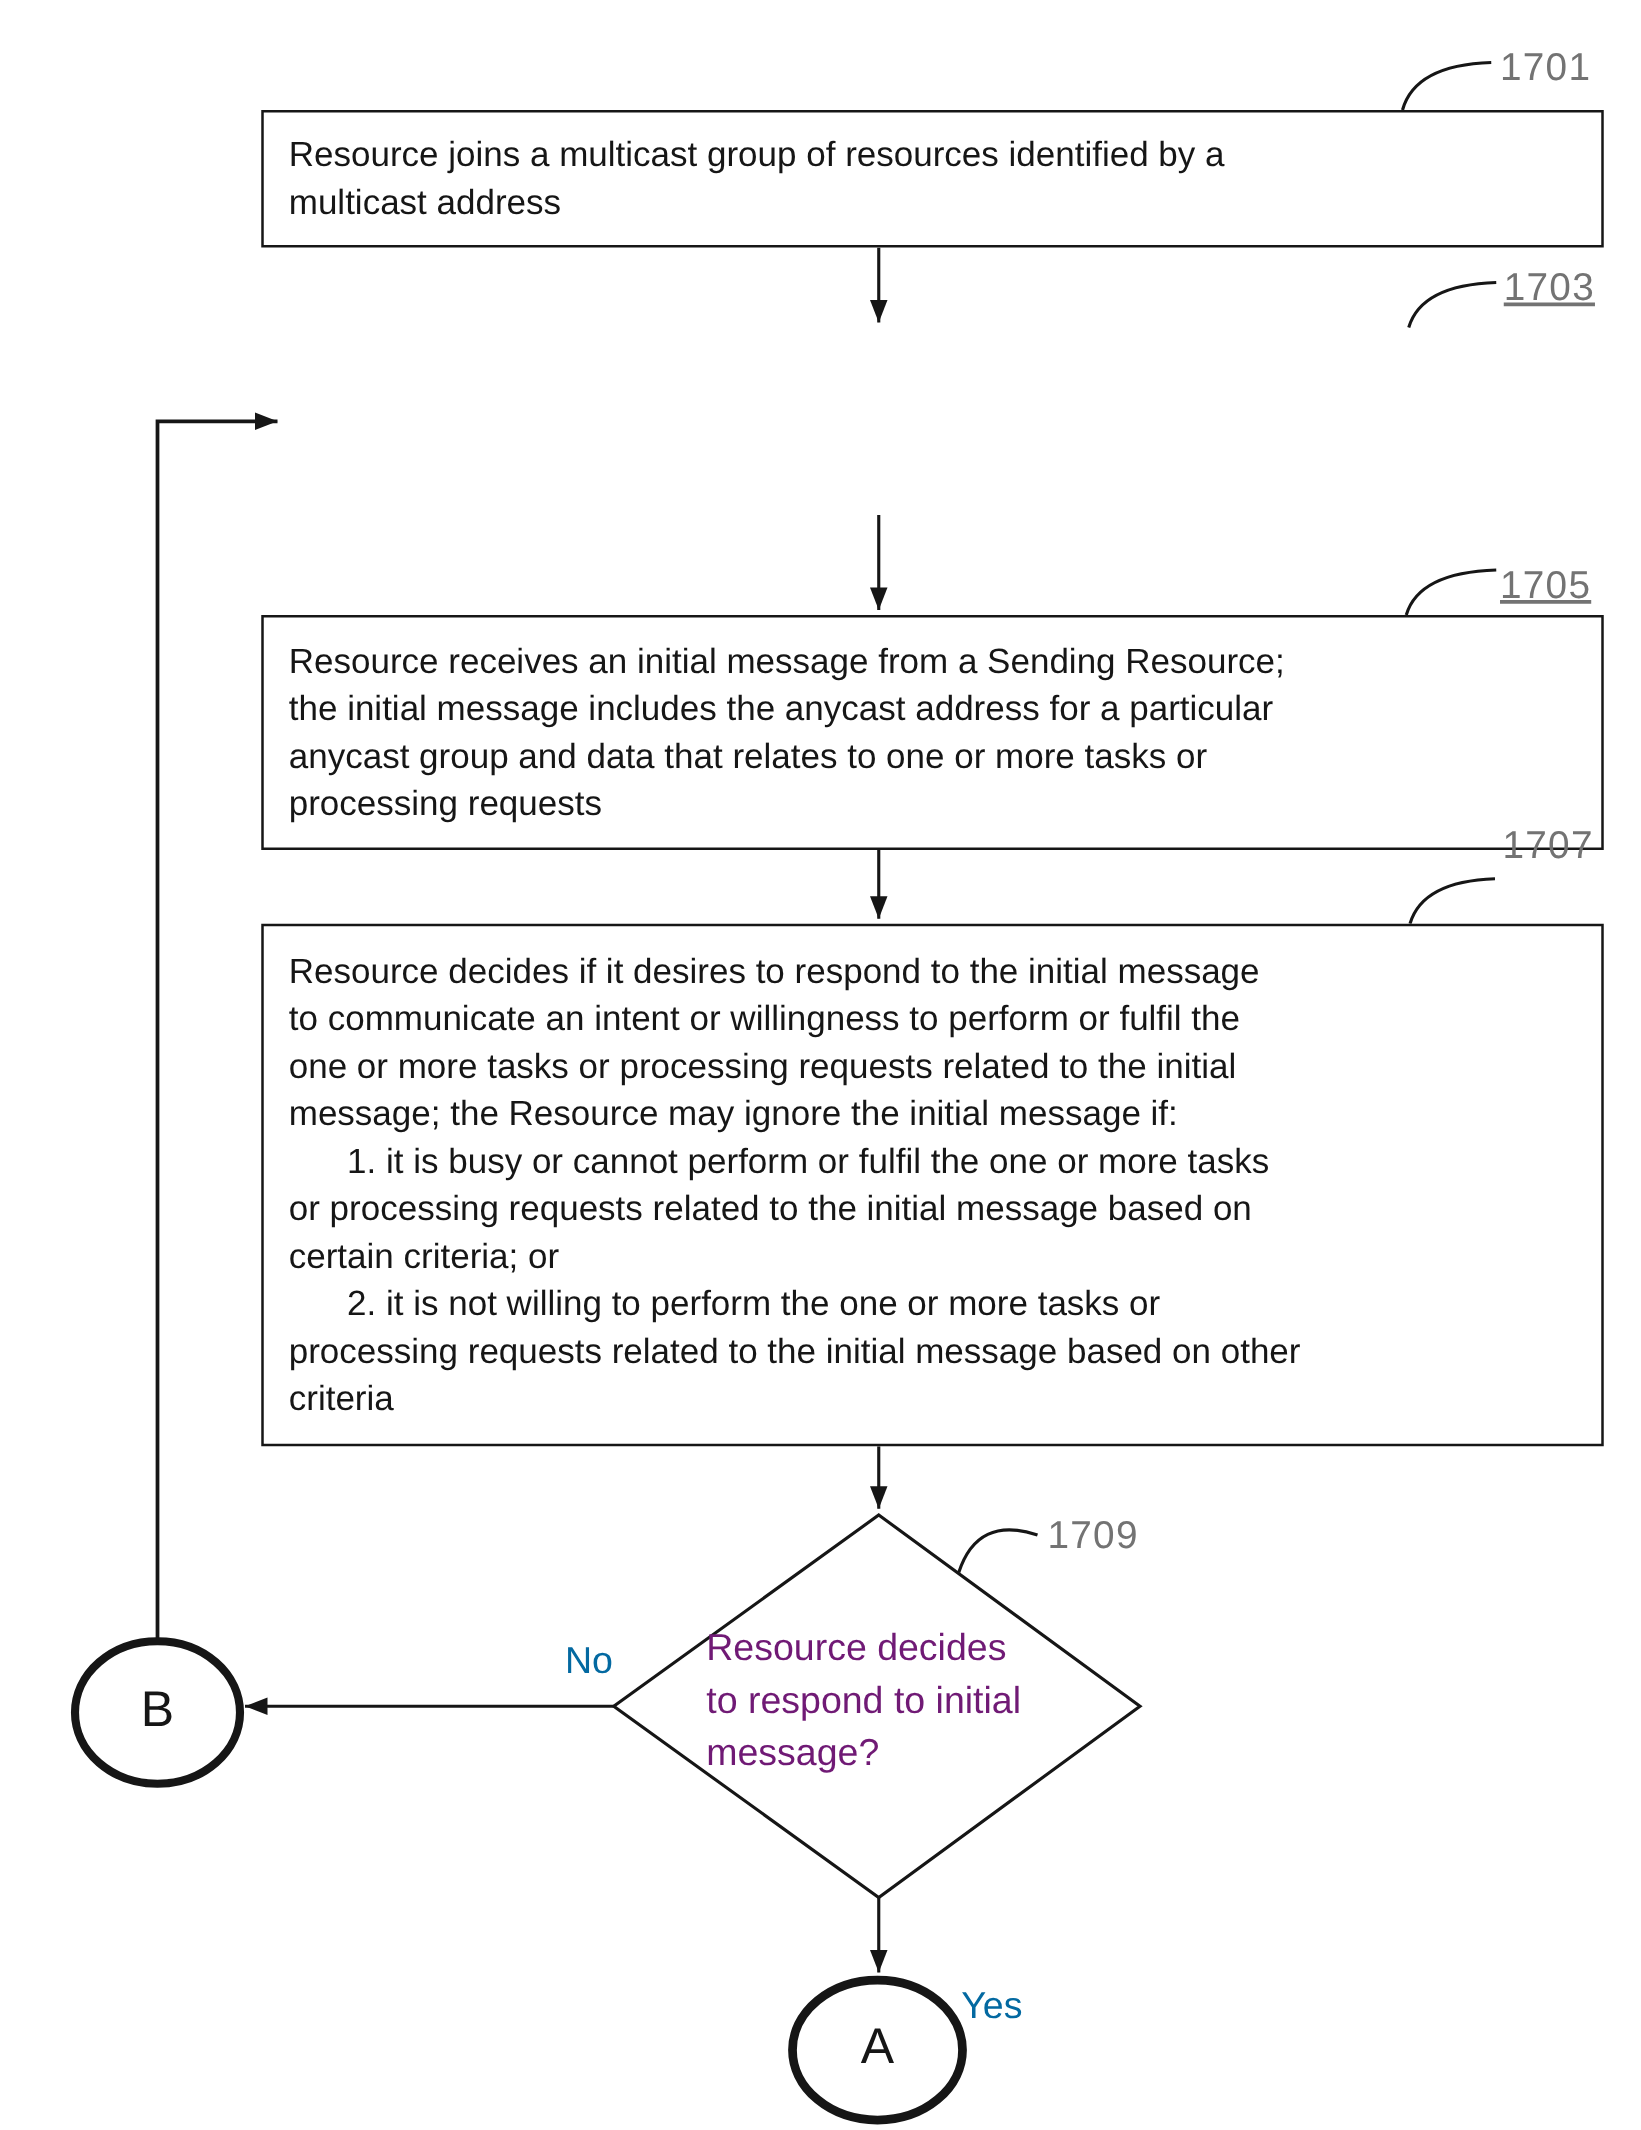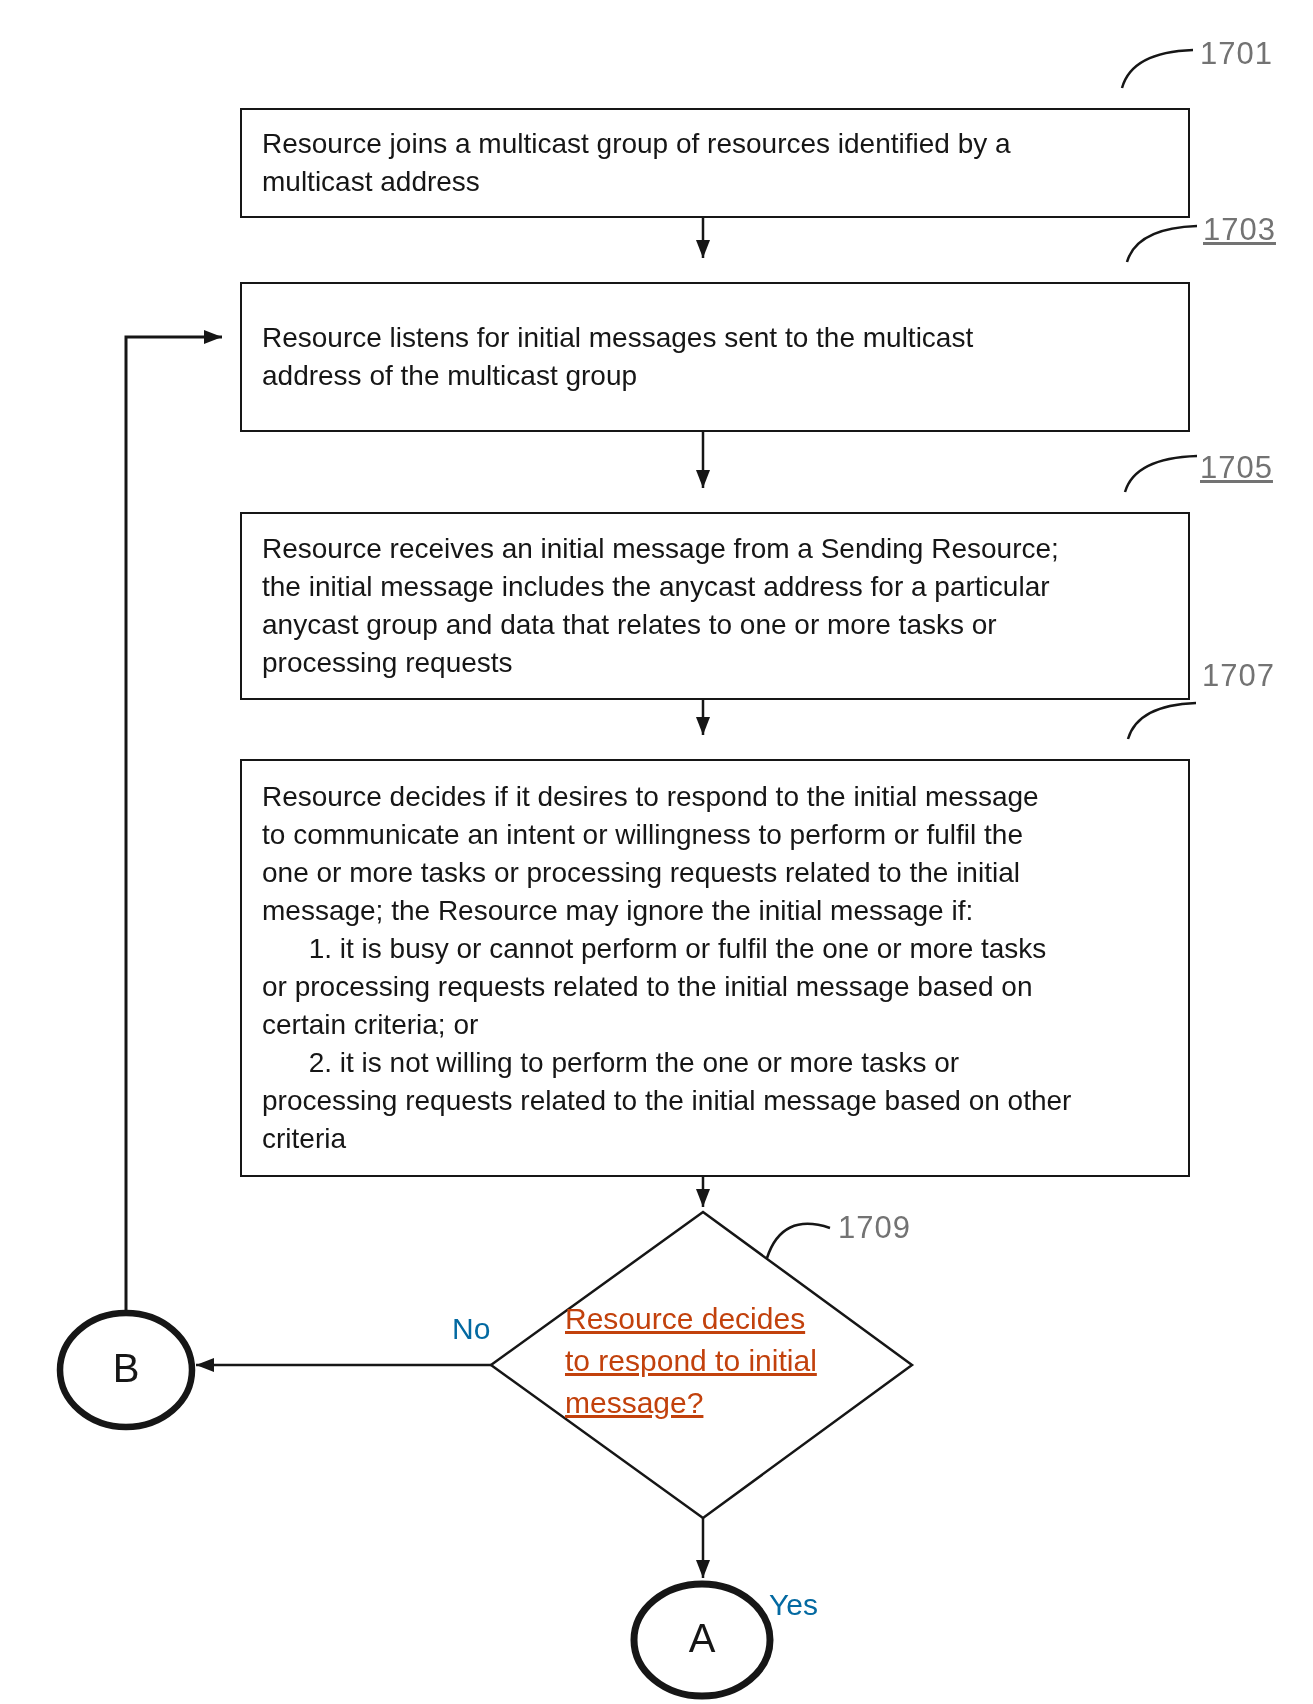--- a/index.html
+++ b/index.html
@@ -18,28 +18,27 @@
   }
   .lines {
     position: absolute;
     left: 0;
     top: 0;
     width: 1313px;
     height: 1704px;
   }
   .box {
     position: absolute;
-    left: 240px;
-    width: 950px;
+    left: 209px;
+    width: 1074px;
     border: 2.5px solid #161616;
     background: #ffffff;
     box-sizing: border-box;
     display: flex;
     align-items: center;
-    margin-top: 20px;
   }
   .box-text {
     padding-left: 20px;
     padding-right: 10px;
     font-size: 28px;
     line-height: 38px;
     white-space: pre;
     color: #161616;
   }
   .ref-label {
@@ -54,22 +53,21 @@
     color: #0369a1;
     margin-left: 32px;
   }
   .diamond-text {
     position: absolute;
     left: 565px;
     top: 1298px;
     font-size: 30px;
     line-height: 42px;
     white-space: pre;
-    color: #c2410c;
-    text-decoration: underline;
+    color: #701a75;
   }
   .terminal-letter {
     position: absolute;
     font-size: 40px;
     color: #161616;
     transform: translate(-50%, -54%);
   }
 </style>
 </head>
 <body>
@@ -103,24 +101,20 @@
     <path d="M 1125 492 Q 1135 458 1197 456" fill="none" stroke="#161616" stroke-width="2.5"></path>
     <path d="M 1128 739 Q 1138 705 1196 703" fill="none" stroke="#161616" stroke-width="2.5"></path>
     <path d="M 767 1258 Q 782 1212 830 1228" fill="none" stroke="#161616" stroke-width="2.5"></path>
   </svg>
 
   <div class="box" style="top:88px; height:110px;">
     <div class="box-text">Resource joins a multicast group of resources identified by a
 multicast address</div>
   </div>
 
-  <div class="box" style="top:262px; height:150px;">
-    <div class="box-text">Resource listens for initial messages sent to the multicast
-address of the multicast group</div>
-  </div>
 
   <div class="box" style="top:492px; height:188px;">
     <div class="box-text">Resource receives an initial message from a Sending Resource;
 the initial message includes the anycast address for a particular
 anycast group and data that relates to one or more tasks or
 processing requests</div>
   </div>
 
   <div class="box" style="top:739px; height:418px;">
     <div class="box-text">Resource decides if it desires to respond to the initial message

